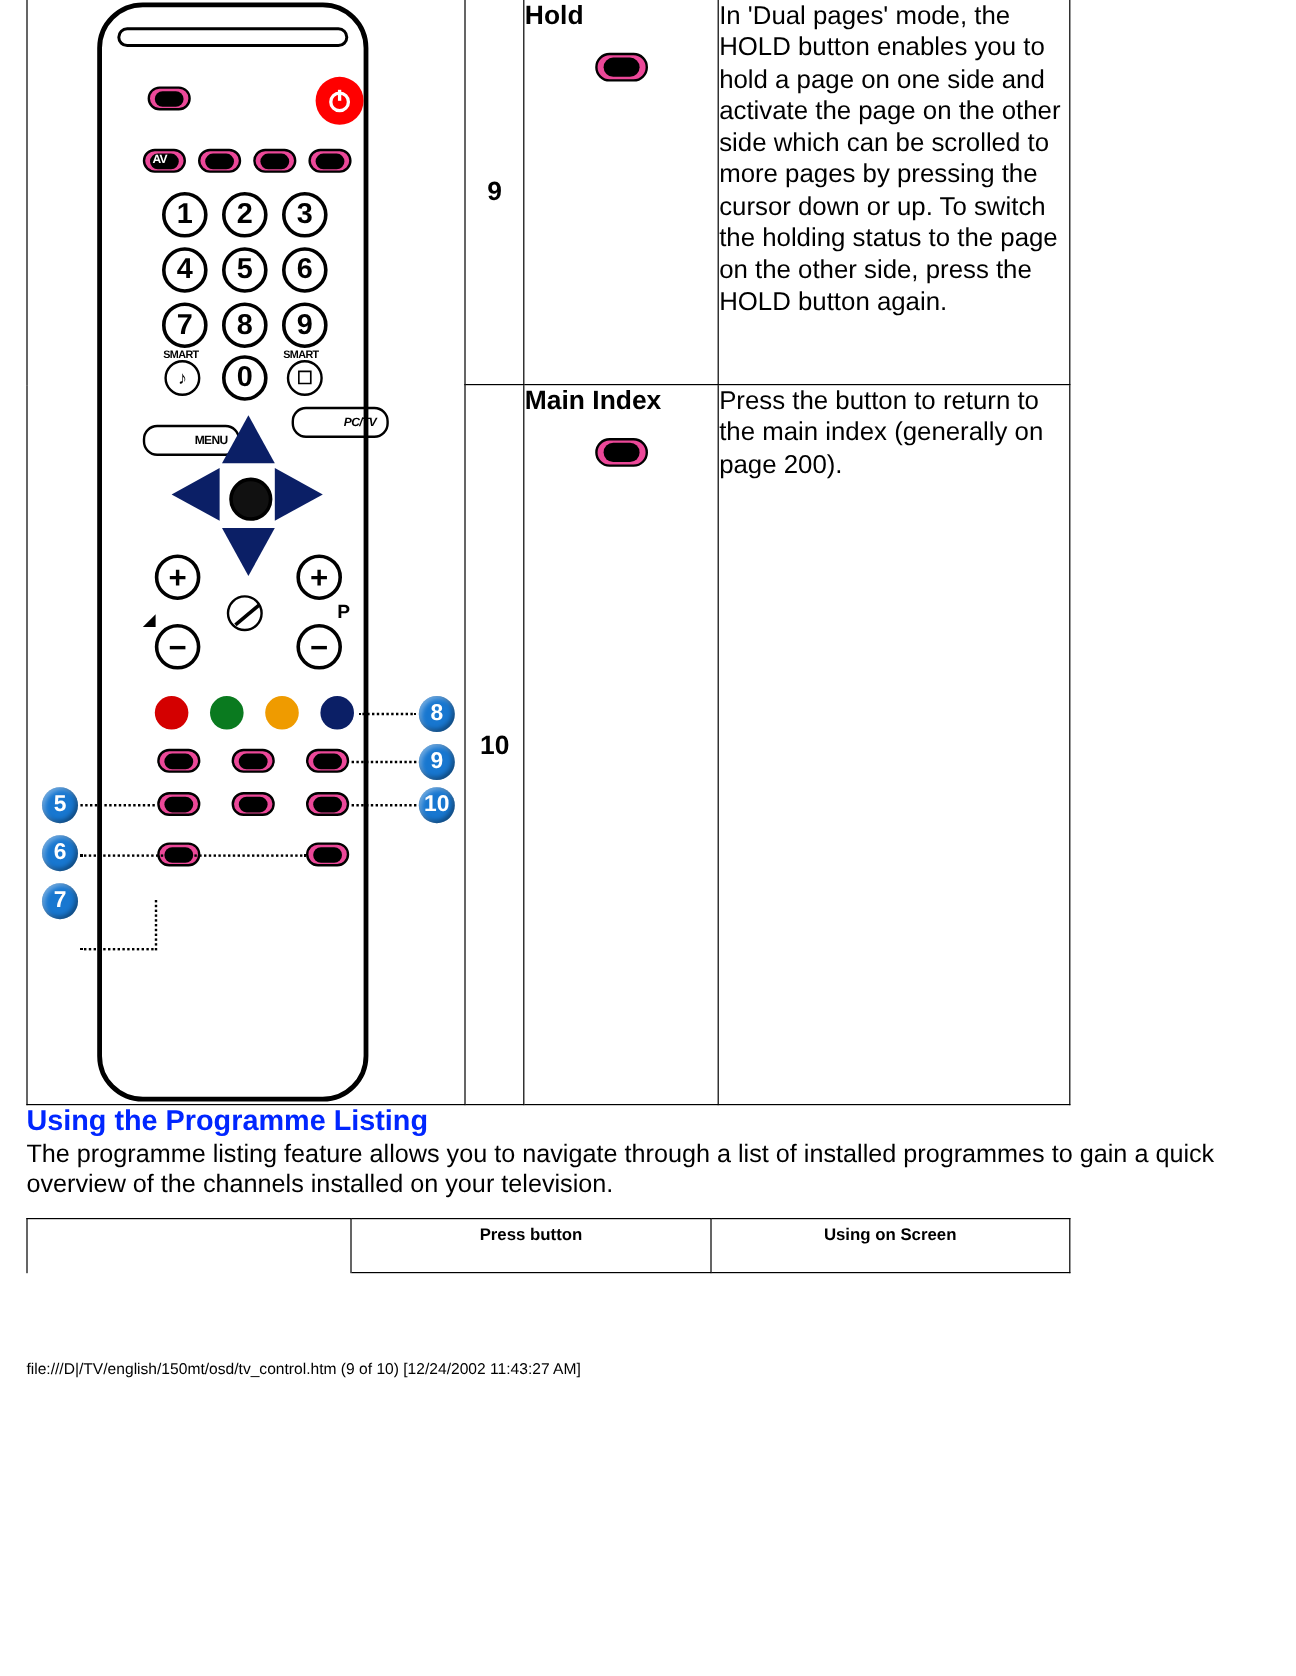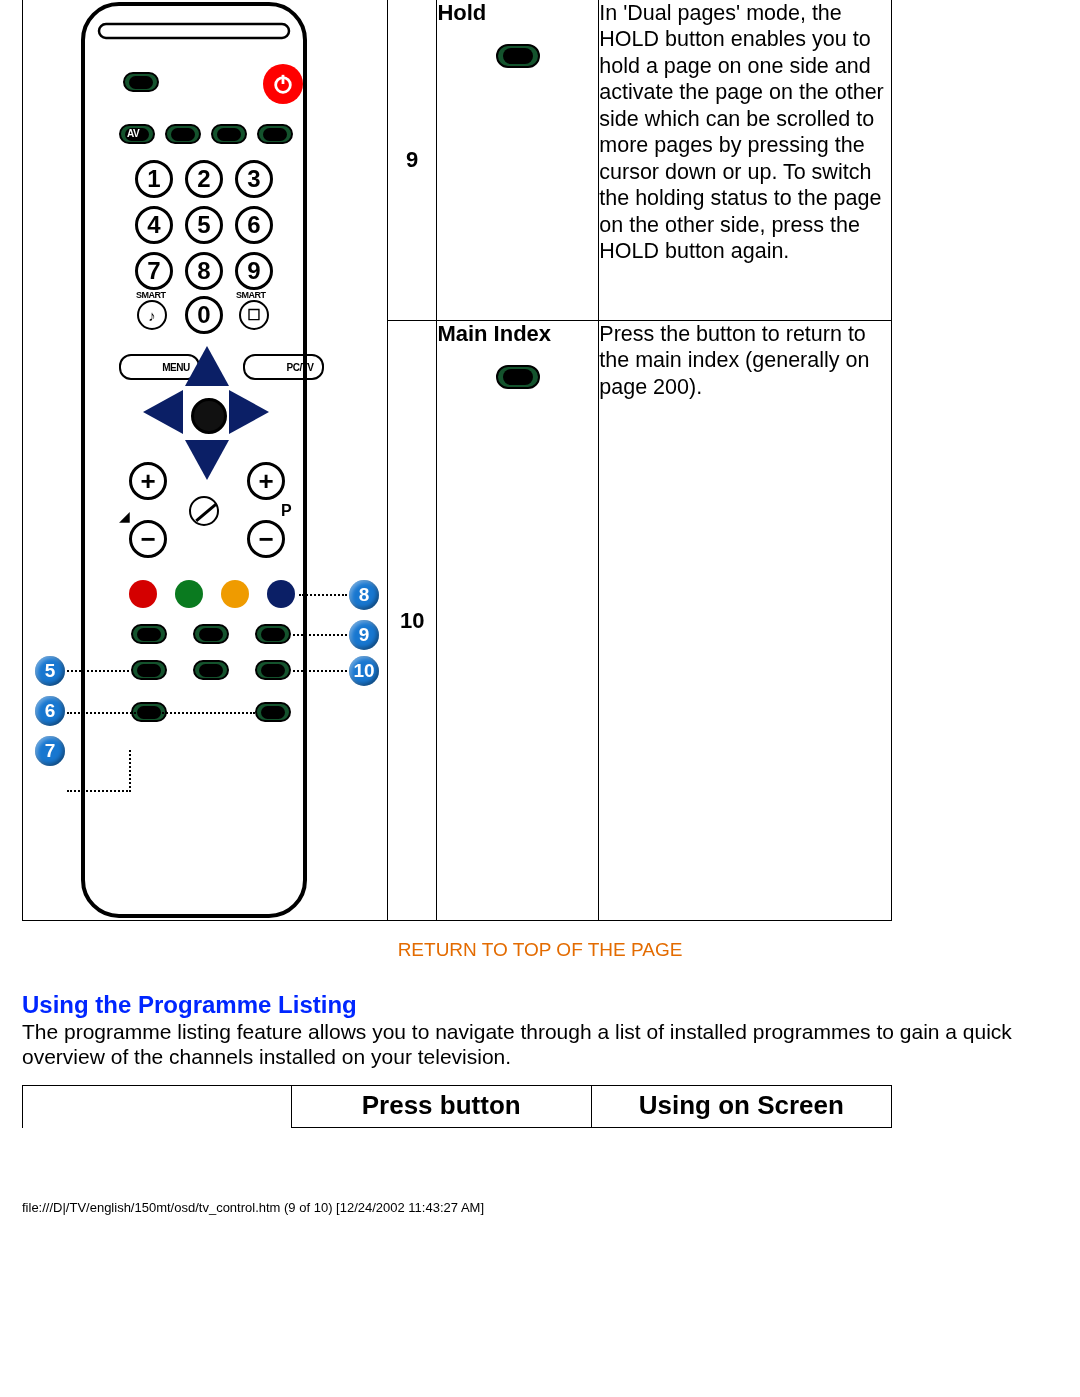--- a/index.html
+++ b/index.html
@@ -43,21 +43,21 @@
     justify-content: center;
     margin-top: 18px;
   }
   
   .btn {
     display:inline-block;
     position:relative;
     width: 40px; height: 20px;
     border: 2.5px solid #000;
     border-radius: 12px;
-    background:#14532d;
+    background:#ec4899;
   }
   .btn:before{
     content:"";
     position:absolute;
     top:2px; left:5px;
     right:5px; bottom:2px;
     border-radius:8px;
     background:#000;
   }
   .btn .g{
@@ -141,23 +141,23 @@
     font-size:21px;
     line-height:1.2;
   }
   .list-table{
     border-collapse:collapse;
     margin-left:22px;
     width:870px;
   }
   .list-table td,.list-table th{
     border:1.5px solid #000;
-    font-size:26px;
-    font-weight:bold;
-    padding:4px 8px 6px 8px;
+    font-size:14px;
+    font-weight:bold;
+    padding:4px 8px 24px 8px;
   }
   .list-table th.left-empty{ width:268px; border-bottom:none;}
   .list-table th.press{ width:296px;}
   .list-table th.result{ width:296px;}
   .footer{
     font-size:13px;
     padding: 72px 0 6px 22px;
   }
   
   .pwr{
@@ -240,21 +240,21 @@
           <span class="ckey abs" style="left:162px;top:252px;">8</span>
           <span class="ckey abs" style="left:212px;top:252px;">9</span>
           <span class="smart-label abs" style="left:113px;top:290px;">SMART</span>
           <span class="smart-label abs" style="left:213px;top:290px;">SMART</span>
           <span class="ckey sm abs" style="left:114px;top:300px;">♪</span>
           <span class="ckey abs" style="left:162px;top:296px;">0</span>
           <span class="ckey sm abs" style="left:216px;top:300px;">☐</span>
 
           
           <span class="sidetag abs" style="left:96px;top:354px;">MENU</span>
-          <span class="sidetag abs" style="left:220px;top:354px;">PC/TV</span>
+          <span class="sidetag abs" style="left:220px;top:339px;font-style:italic;">PC/TV</span>
 
           <span class="nav-arrow nav-up abs" style="left:162px;top:346px;"></span>
           <span class="nav-arrow nav-left abs" style="left:120px;top:390px;"></span>
           <span class="nav-center abs" style="left:168px;top:398px;"></span>
           <span class="nav-arrow nav-right abs" style="left:206px;top:390px;"></span>
           <span class="nav-arrow nav-down abs" style="left:162px;top:440px;"></span>
 
           
           <span class="pm abs" style="left:106px;top:462px;">+</span>
           <span class="pm abs" style="left:224px;top:462px;">+</span>
@@ -315,21 +315,20 @@
         <span>Main Index</span>
         <div class="icon-wrap">
               <span class="btn"></span>
             </div>
       </td>
       <td class="cell-desc">Press the button to return to the main index (generally on page 200).</td>
     </tr>
   </tbody>
     </table>
 
-  <a href="#" class="return-link">RETURN TO TOP OF THE PAGE</a>
 
   <div class="section-head">Using the Programme Listing</div>
   <p class="section-p">The programme listing feature allows you to navigate through a list of installed programmes to gain a quick overview of the channels installed on your television.</p>
 
   <table class="list-table">
     <tbody>
         <tr>
       <th class="left-empty"></th>
       <th class="press">Press button</th>
       <th class="result">Using on Screen</th>

